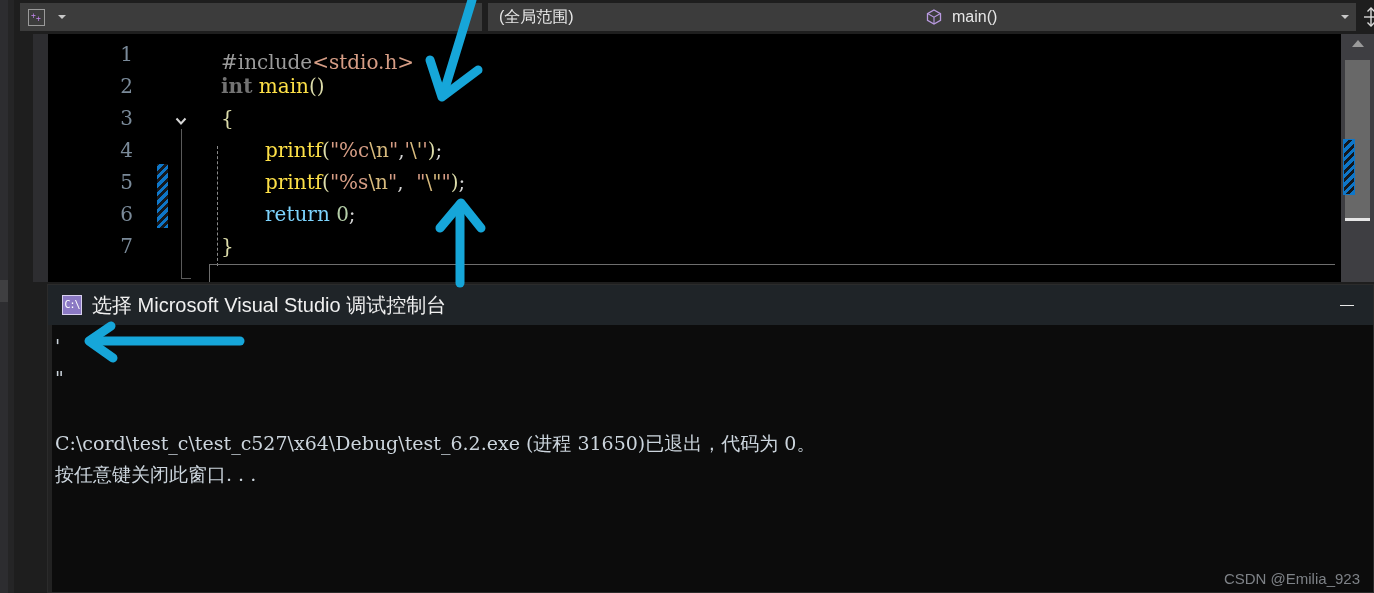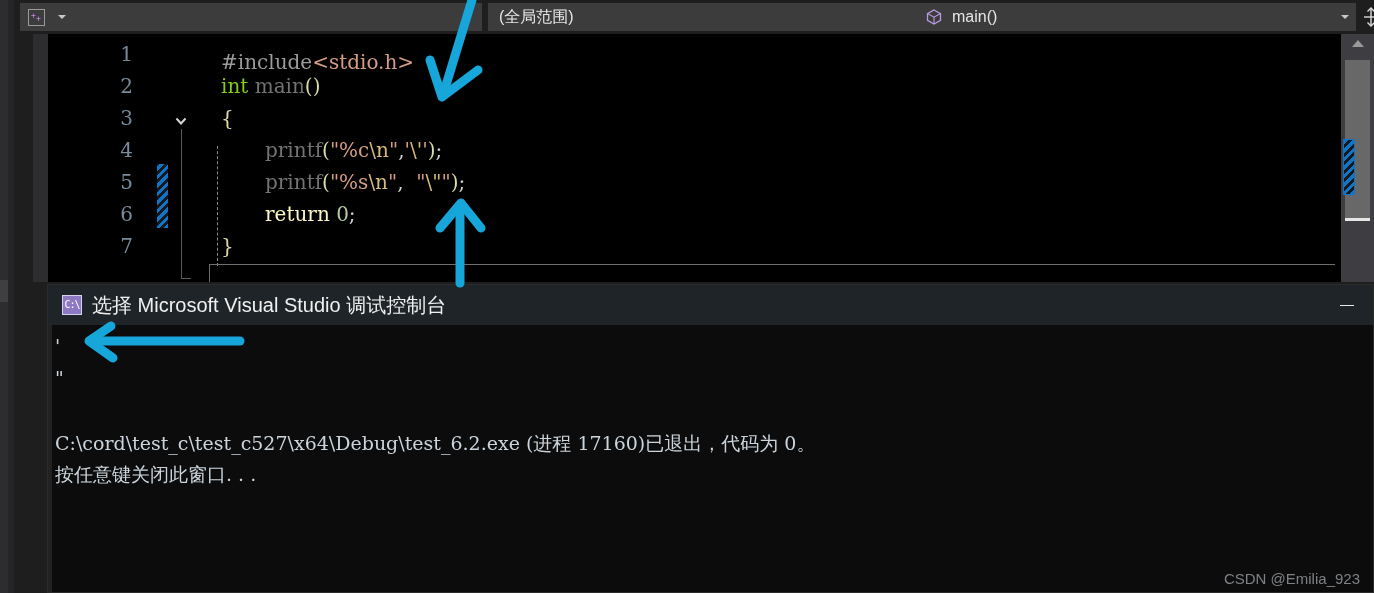--- a/index.html
+++ b/index.html
@@ -169,23 +169,23 @@
     position: absolute;
     left: 176px; top: 230px;
     width: 1166px; height: 30px;
     border: 1px solid #6e6e6e;
     box-sizing: border-box;
   }
 
   
   .t-pp    { color: #9b9b9b; }
   .t-inc   { color: #d69d85; }
-  .t-kw    { color: #84cc16; }
-  .t-kw2   { color: #fef9c3; }
-  .t-fn    { color: #737373; }
+  .t-kw    { color: #737373; font-weight: bold; }
+  .t-kw2   { color: #7dd3fc; }
+  .t-fn    { color: #fde047; }
   .t-punct { color: #d4d4d4; }
   .t-str   { color: #d69d85; }
   .t-esc   { color: #d7ba7d; }
   .t-num   { color: #b5cea8; }
   .t-brace { color: #dcdcaa; }
 
   
   #vscroll {
     position: absolute;
     left: 1341px; top: 34px;
@@ -405,21 +405,21 @@
       <span id="console-min">
         <span class="bar"></span>
       </span>
     </div>
 
     <div id="console-body">
       <div id="console-leftrail"></div>
       <div id="console-output">
           <div class="console-line" style="top: 10px;">'</div>
           <div class="console-line" style="top: 42px;">"</div>
-          <div class="console-line" style="top: 106px;">C:\cord\test_c\test_c527\x64\Debug\test_6.2.exe (进程 17160)已退出，代码为 0。</div>
+          <div class="console-line" style="top: 106px;">C:\cord\test_c\test_c527\x64\Debug\test_6.2.exe (进程 31650)已退出，代码为 0。</div>
           <div class="console-line" style="top: 137px;">按任意键关闭此窗口. . .</div>
         </div>
 
     </div>
 
     <div id="watermark">CSDN @Emilia_923</div>
   </div>
 
   <svg id="annotations" viewBox="0 0 1374 593" xmlns="http://www.w3.org/2000/svg">
     <g fill="none" stroke="#16a6d9" stroke-width="9" stroke-linecap="round" stroke-linejoin="round">

